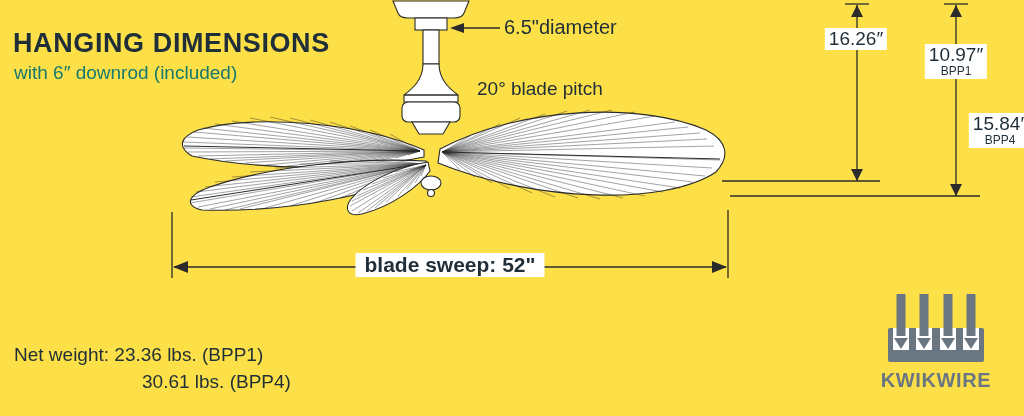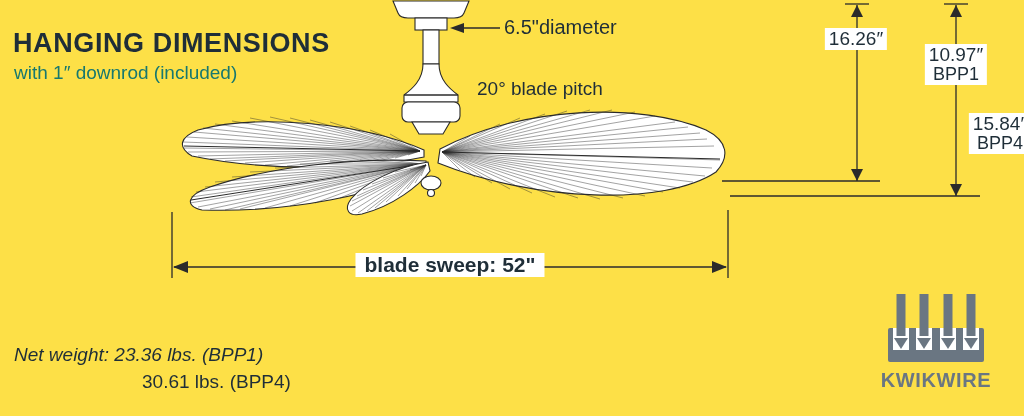--- a/index.html
+++ b/index.html
@@ -12,24 +12,24 @@
   .abs { position:absolute; }
   svg.art { position:absolute; left:0; top:0; width:1024px; height:416px; }
 
   .title { left:13px; top:28px; font-size:27px; font-weight:700; letter-spacing:.6px; color:var(--heading,#1f2e38); white-space:nowrap; }
   .subtitle { left:14px; top:62px; font-size:19px; color:var(--subtitle,#17786f); white-space:nowrap; }
   .note { font-size:19px; color:var(--heading,#1f2e38); white-space:nowrap; }
   .diameter-label { left:504px; top:16px; font-size:20px; }
   .pitch-label { left:477px; top:78px; }
   .dim { font-size:19px; color:var(--heading,#1f2e38); background:#fff; text-align:center;
          transform:translateX(-50%); line-height:1.05; padding:1px 4px; white-space:nowrap; }
-  .dim .variant { font-size:18px; }
+  .dim .variant { font-size:12px; }
   .sweep { left:450px; top:253px; transform:translateX(-50%); background:#fff; padding:0 9px;
            font-size:21px; font-weight:600; color:var(--heading,#1f2e38); white-space:nowrap; }
-  .nw1 { left:14px; top:344px;font-style:italic; }
+  .nw1 { left:14px; top:344px; }
   .nw2 { left:142px; top:371px; }
   .brand-name { left:936px; top:369px; transform:translateX(-50%); font-size:20px; font-weight:700;
                 letter-spacing:.6px; color:var(--brand-gray,#6a7682); white-space:nowrap; }
 
   .outline { fill:#fff; stroke:var(--line-art,#2b2b2b); stroke-width:1.1; }
   .frond { fill:none; stroke:var(--line-art,#2b2b2b); stroke-width:.55; opacity:.8; }
   .rib { fill:none; stroke:var(--line-art,#2b2b2b); stroke-width:1; }
   .ln { fill:none; stroke:var(--line-art,#2b2b2b); stroke-width:1.3; }
   .ah { fill:var(--line-art,#2b2b2b); stroke:none; }
   .brand-fill { fill:var(--brand-gray,#6a7682); stroke:none; }
@@ -127,21 +127,21 @@
       <rect class="brand-fill" x="943.5" y="294" width="9" height="42"></rect>
       <rect class="brand-fill" x="966.5" y="294" width="9" height="42"></rect>
       <polygon class="brand-fill" points="901,349 894,338 908,338"></polygon>
       <polygon class="brand-fill" points="924,349 917,338 931,338"></polygon>
       <polygon class="brand-fill" points="948,349 941,338 955,338"></polygon>
       <polygon class="brand-fill" points="971,349 964,338 978,338"></polygon>
     </g>
   </svg>
 
   <h1 class="abs title">HANGING DIMENSIONS</h1>
-  <div class="abs subtitle">with 1″ downrod (included)</div>
+  <div class="abs subtitle">with 6″ downrod (included)</div>
 
   <div class="abs note diameter-label">6.5"diameter</div>
   <div class="abs note pitch-label">20° blade pitch</div>
 
   <div class="abs dim" style="left:856px; top:28px;">
     <span>16.26″</span>
   </div>
 
   <div class="abs dim" style="left:956px; top:44px;">
     <div>10.97″</div>

